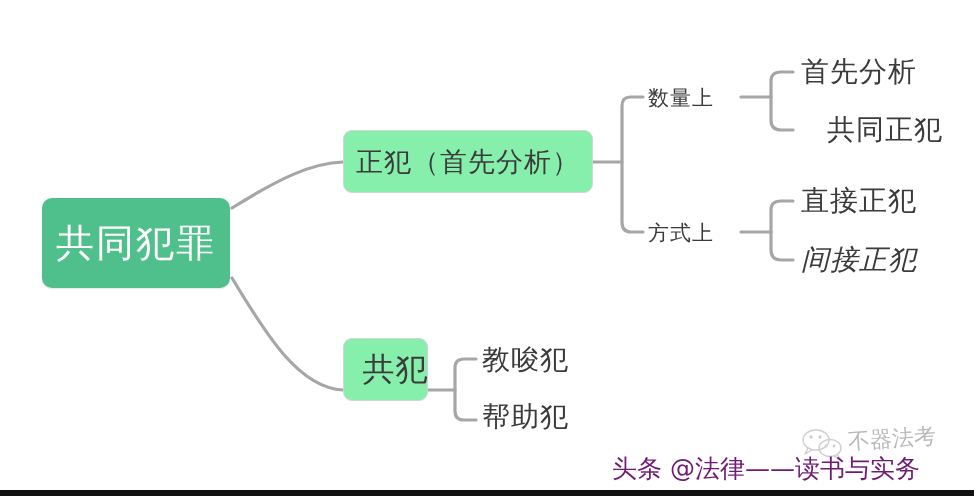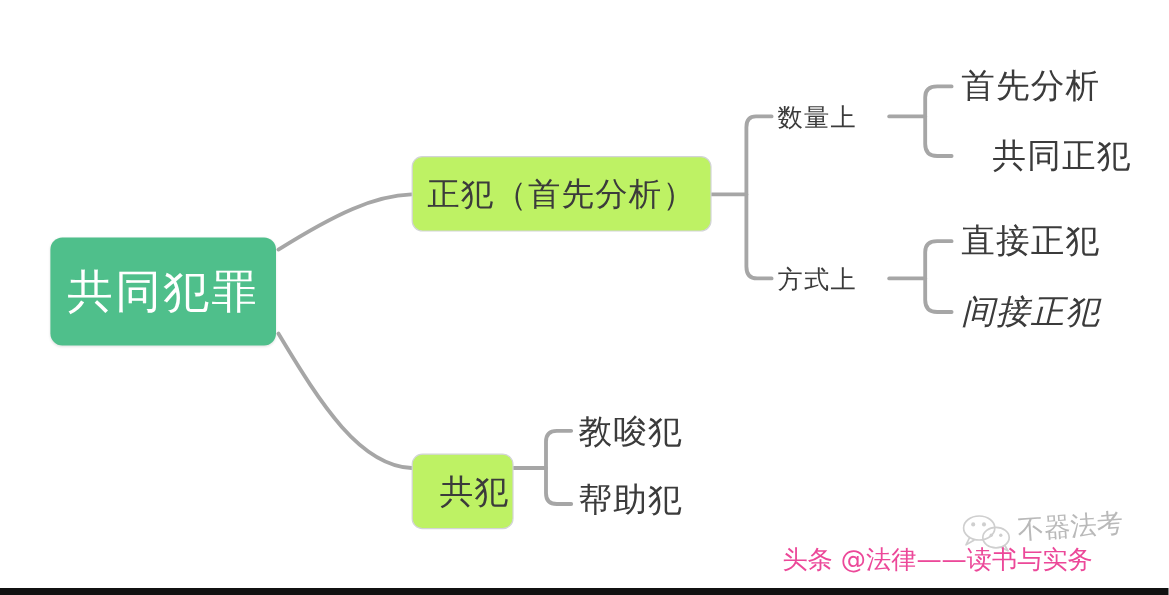--- a/index.html
+++ b/index.html
@@ -42,41 +42,41 @@
     height: 90px;
     background: #4fbf8b;
     border-radius: 10px;
     color: #ffffff;
     font-size: 38px;
     letter-spacing: 2px;
     box-shadow: 0 1px 2px rgba(0,0,0,0.10);
   }
 
   .node-box {
-    background: #bef264;
+    background: #86efac;
     border: 1.6px solid #d2d4d6;
     border-radius: 9px;
     color: #3b3b3b;
   }
 
   .node-zhengfan {
     left: 343px;
     top: 130px;
     width: 250px;
     height: 63px;
     font-size: 27px;
     letter-spacing: 1px;
   }
 
   .node-gongfan {
     left: 343px;
-    top: 378px;
+    top: 338px;
     width: 85px;
     height: 63px;
-    font-size: 28px;
+    font-size: 32px;
     letter-spacing: 1px;
     padding-left: 20px;
   }
 
   .node-plain {
     color: #3b3b3b;
     font-size: 21px;
     letter-spacing: 1px;
     justify-content: flex-start;
   }
@@ -88,24 +88,24 @@
   .leaf-1 { left: 801px; top: 52px;  height: 40px; }
   .leaf-2 { left: 827px; top: 110px; height: 40px; }
   .leaf-3 { left: 801px; top: 181px; height: 40px; }
   .leaf-4 { left: 801px; top: 240px; height: 40px; font-style: italic; }
   .leaf-5 { left: 482px; top: 340px; height: 40px; }
   .leaf-6 { left: 482px; top: 397px; height: 40px; }
 
   
   .watermark-main {
     position: absolute;
-    left: 652px;
+    left: 612px;
     top: 452px;
-    font-size: 21px;
-    color: #ec4899;
+    font-size: 25px;
+    color: #701a75;
     white-space: nowrap;
     letter-spacing: 0px;
   }
   .watermark-faded {
     position: absolute;
     left: 848px;
     top: 424px;
     font-size: 22px;
     color: #b9b9b9;
     white-space: nowrap;

